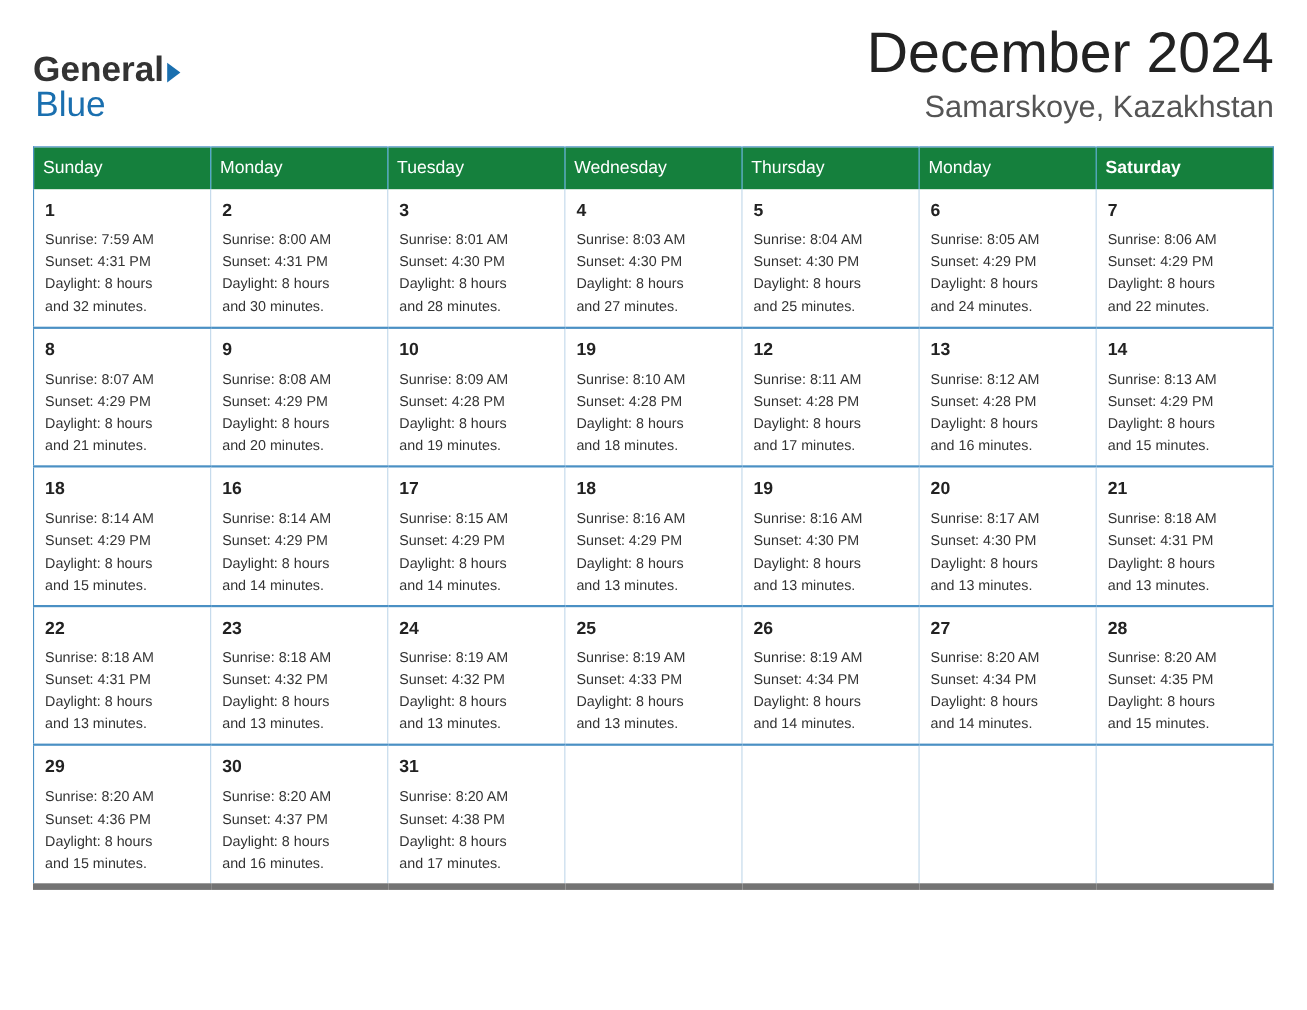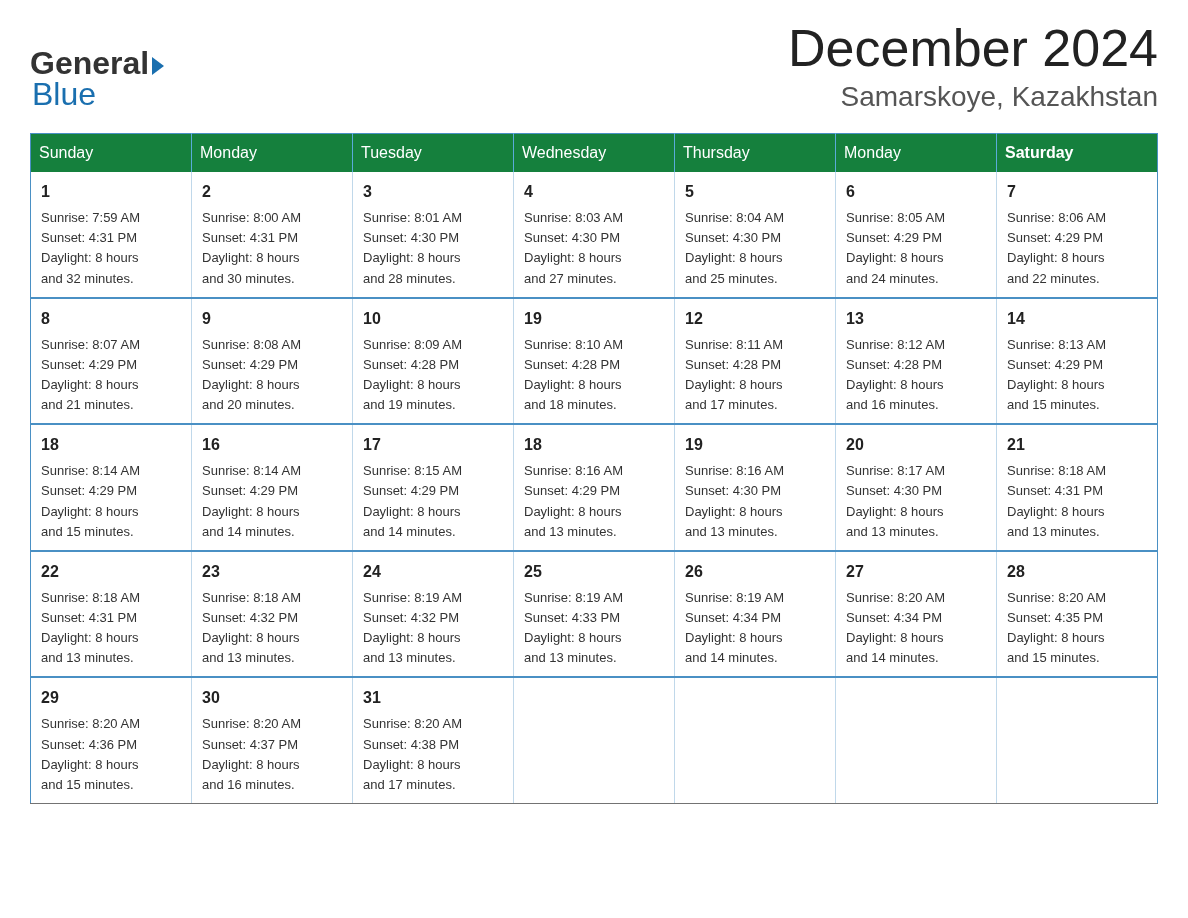--- a/index.html
+++ b/index.html
@@ -54,21 +54,21 @@
       vertical-align: top;
       padding: 8px 10px;
       border-right: 1px solid #c0d8ea;
       border-bottom: 2px solid #4a90c4;
       width: 14.28%;
       font-size: 13px;
       color: #333;
       line-height: 1.5;
     }
     .calendar td:last-child { border-right: none; }
-    .calendar tr:last-child td { border-bottom: 1px solid #737373; }
+    .calendar tr:last-child td { border-bottom: 6px solid #737373; }
     .day-number {
       font-size: 16px;
       font-weight: bold;
       color: #222;
       display: block;
       margin-bottom: 4px;
     }
     .day-info {
       font-size: 13px;
       color: #333;

